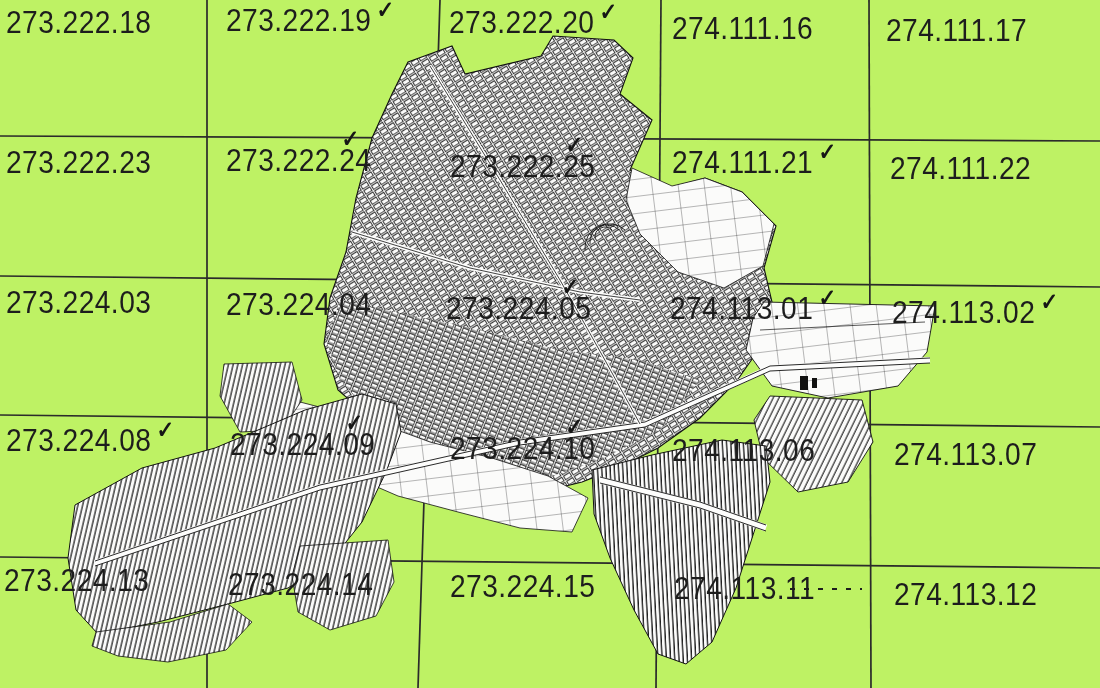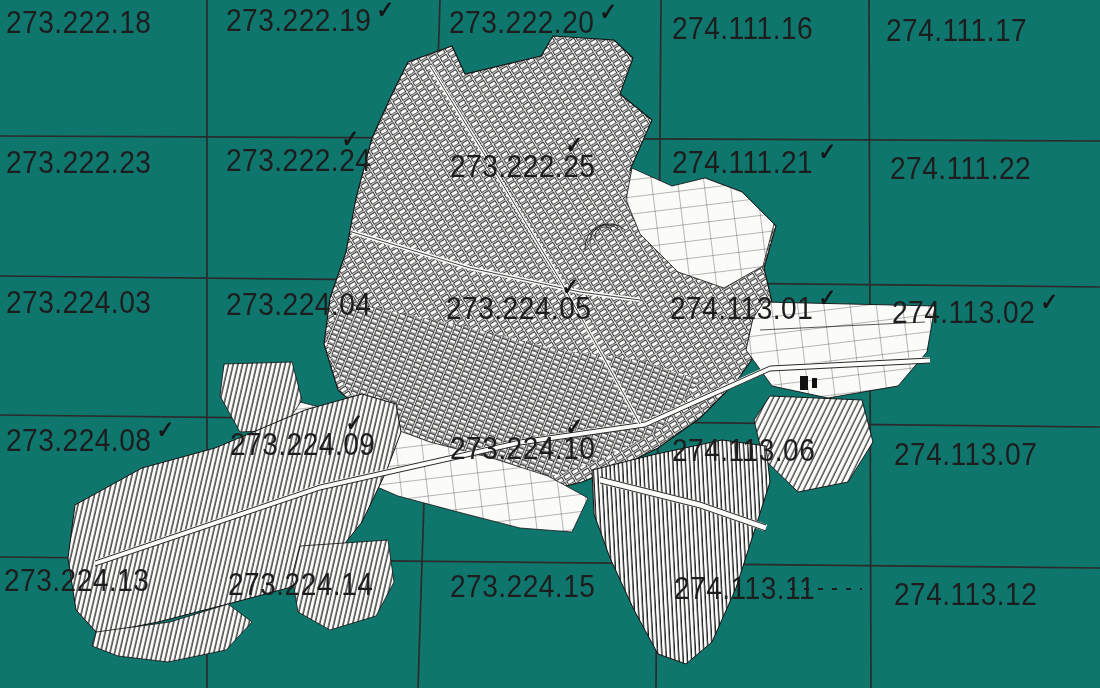--- a/index.html
+++ b/index.html
@@ -1,18 +1,18 @@
 <!DOCTYPE html>
 <html><head>
 <meta charset="utf-8">
 <style>
   html,body{margin:0;padding:0;background:#e8e8e6;}
   #stage{
     position:relative;width:1100px;height:688px;overflow:hidden;
-    background:#0f766e;
+    background:#bef264;
     font-family:"Liberation Sans", sans-serif;
   }
   svg{position:absolute;left:0;top:0;}
   .cell{
     position:absolute;white-space:nowrap;line-height:1;
     font-size:32px;letter-spacing:.5px;color:#1d1d1d;
     transform:scaleX(.88);transform-origin:0 0;
   }
   .chk{
     display:inline-block;font-size:24px;font-weight:700;color:#161616;

